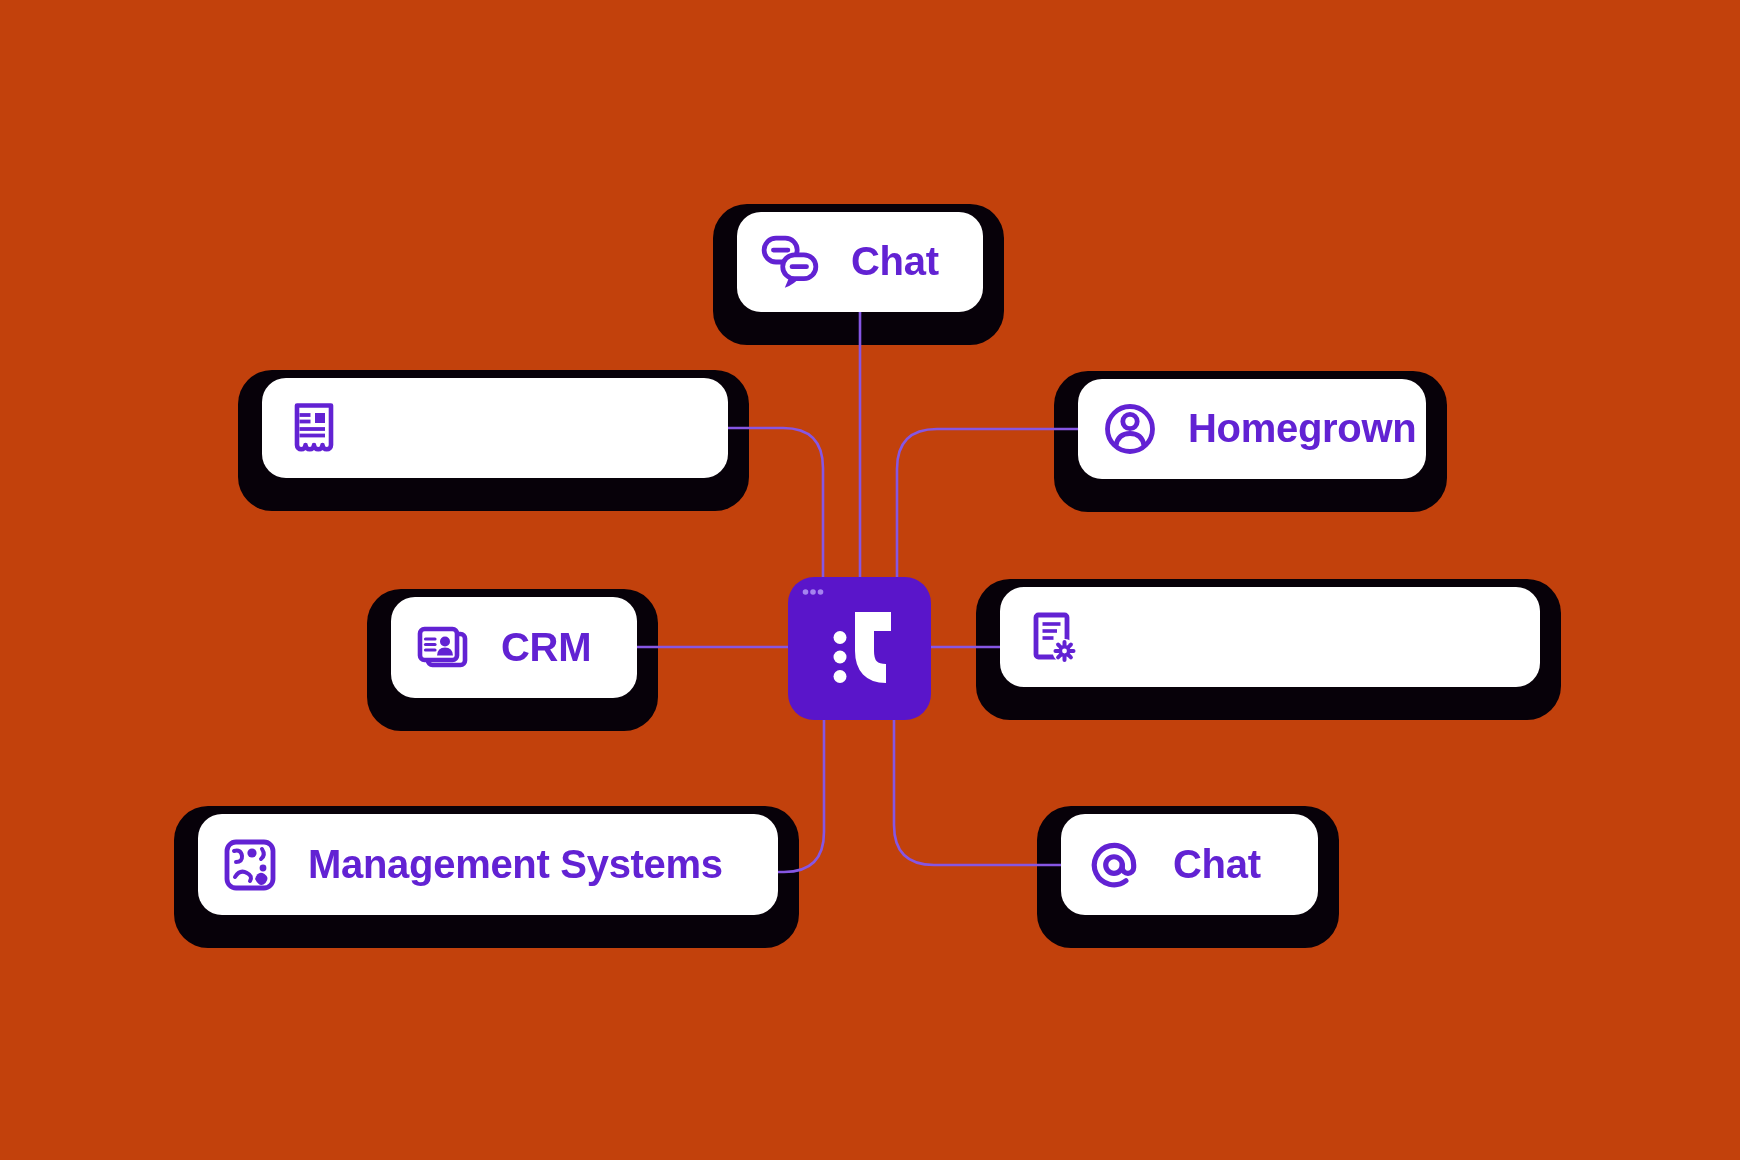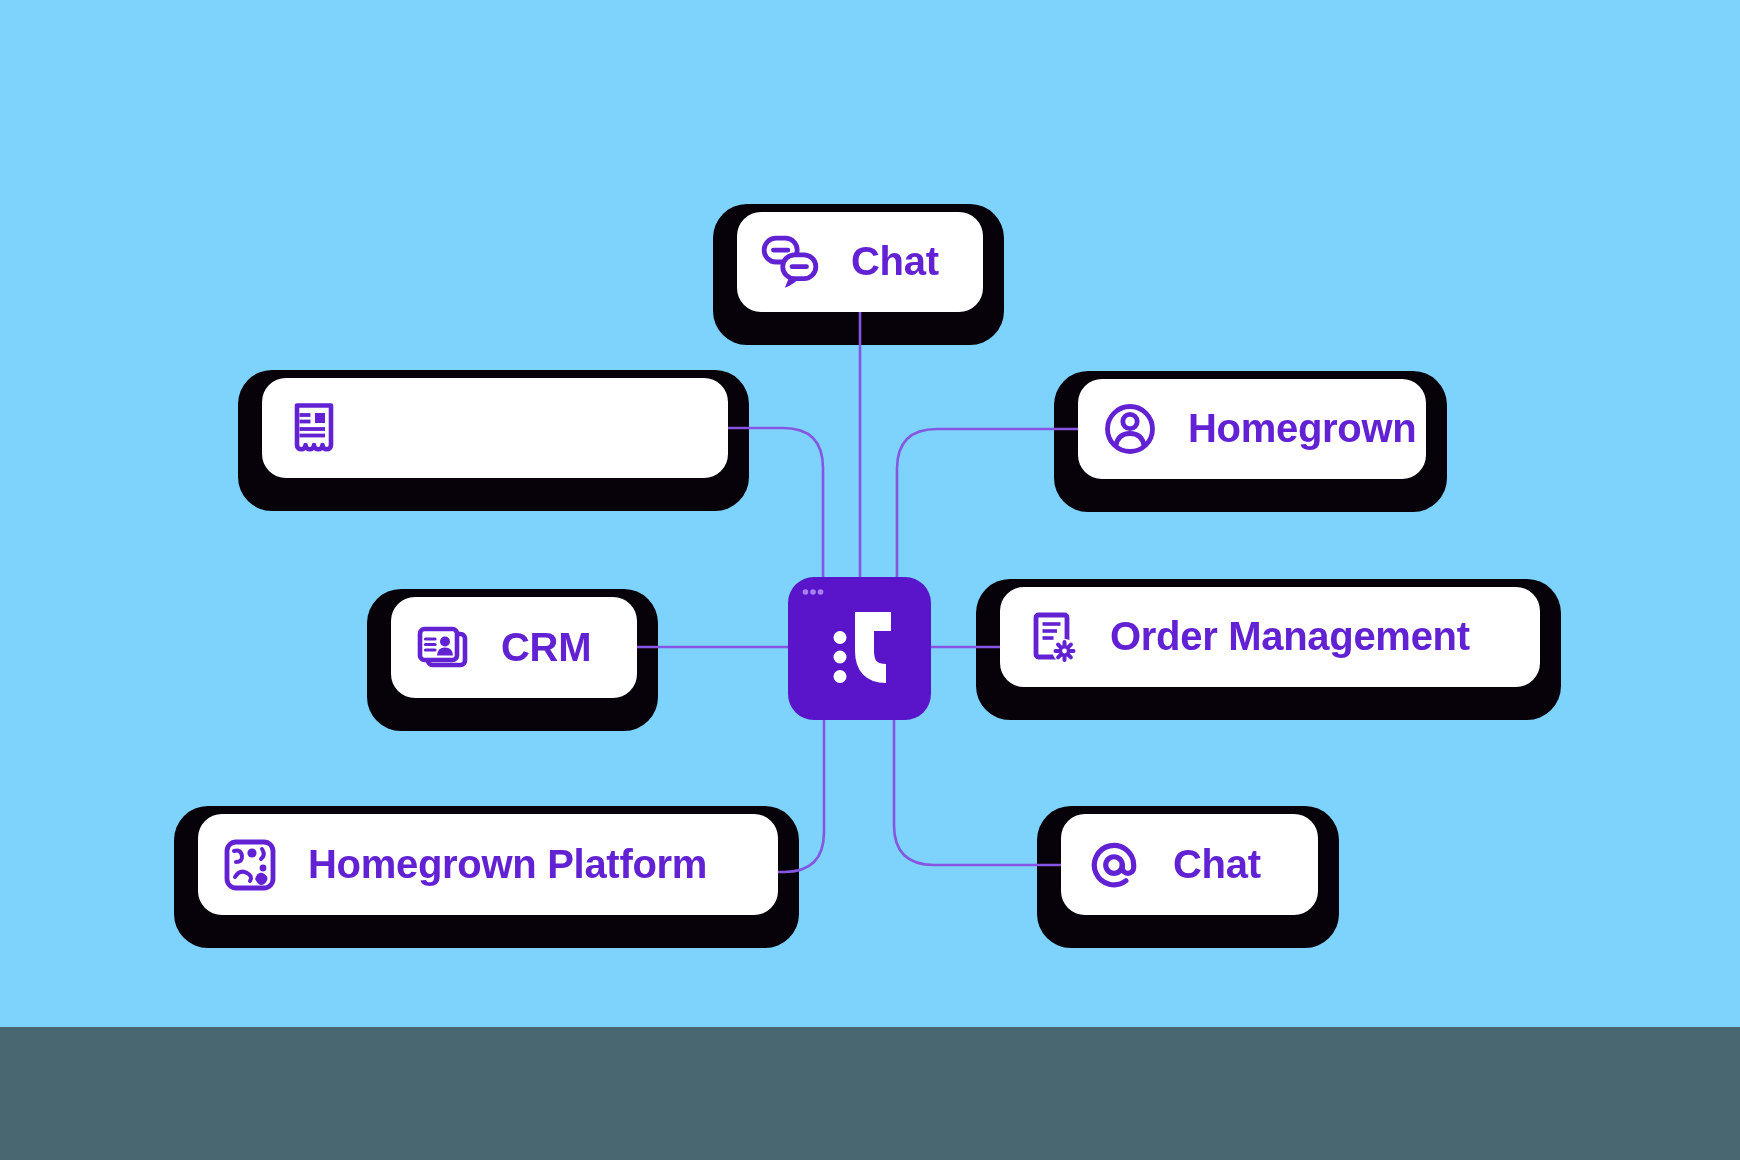--- a/index.html
+++ b/index.html
@@ -2,21 +2,21 @@
 <html><head>
 <meta charset="utf-8">
 <style>
   html,body{margin:0;padding:0;}
   body{
     width:1740px;height:1160px;
     background:#496770;
     font-family:"Liberation Sans", sans-serif;
     overflow:hidden;
   }
-  .stage{position:relative;width:1740px;height:1027px;background:#7dd3fc;}
+  .stage{position:relative;width:1740px;height:1160px;background:#c2410c;}
 
   
   .node-chat      {--x:737px;  --y:212px; --w:246px; --h:100px;}
   .node-ticket    {--x:262px;  --y:378px; --w:466px; --h:100px;}
   .node-helpdesk  {--x:1078px; --y:379px; --w:348px; --h:100px;}
   .node-crm       {--x:391px;  --y:597px; --w:246px; --h:101px;}
   .node-order     {--x:1000px; --y:587px; --w:540px; --h:100px;}
   .node-homegrown {--x:198px;  --y:814px; --w:580px; --h:101px;}
   .node-email     {--x:1061px; --y:814px; --w:257px; --h:101px;}
 
@@ -165,39 +165,38 @@
             <line x1="36.6" y1="45.9" x2="34.1" y2="48.4"></line>
             <line x1="35" y1="42" x2="31.5" y2="42"></line>
             <line x1="36.6" y1="38.1" x2="34.1" y2="35.6"></line>
             <line x1="40.5" y1="36.5" x2="40.5" y2="33"></line>
             <line x1="44.4" y1="38.1" x2="46.9" y2="35.6"></line>
           </g>
           <circle cx="40.5" cy="42" r="6" fill="#6222d3"></circle>
           <circle cx="40.5" cy="42" r="2.4" fill="#ffffff"></circle>
         </svg>
       </span>
-      <span class="label">Order Management</span>
     </div>
   </div>
 
   <div class="node-homegrown">
     <div class="card-shadow"></div>
     <div class="card">
       <span class="icon">
         <svg width="56" height="56" viewBox="0 0 56 56">
           <rect x="5" y="5" width="46" height="46" rx="9" fill="none" stroke="#6222d3" stroke-width="4.8"></rect>
           <path d="M12 14 Q19 12 20 19 Q20.5 25 14 25" fill="none" stroke="#6222d3" stroke-width="4" stroke-linecap="round"></path>
           <circle cx="30" cy="16" r="4.6" fill="#6222d3"></circle>
           <path d="M40 12 Q44 18 39 22" fill="none" stroke="#6222d3" stroke-width="4" stroke-linecap="round"></path>
           <path d="M13 40 Q18 32 25 36 Q31 39 28 44" fill="none" stroke="#6222d3" stroke-width="4" stroke-linecap="round"></path>
           <path d="M33 42 q3 -9 9.5 -5 q5.5 3.5 1 9 q-5.5 5.5 -10.5 -4 Z" fill="#6222d3"></path>
           <circle cx="41" cy="31" r="3.4" fill="#6222d3"></circle>
         </svg>
       </span>
-      <span class="label">Homegrown Platform</span>
+      <span class="label">Management Systems</span>
     </div>
   </div>
 
   <div class="node-email">
     <div class="card-shadow"></div>
     <div class="card">
       <span class="icon">
         <svg width="58" height="58" viewBox="0 0 56 56">
           <circle cx="28" cy="28" r="8" fill="none" stroke="#6222d3" stroke-width="5"></circle>
           <path d="M36 28 v2.5 a5.5 5.5 0 0 0 11 0 v-2.5 a19 19 0 1 0 -7.5 15.2" fill="none" stroke="#6222d3" stroke-width="5" stroke-linecap="round"></path>

